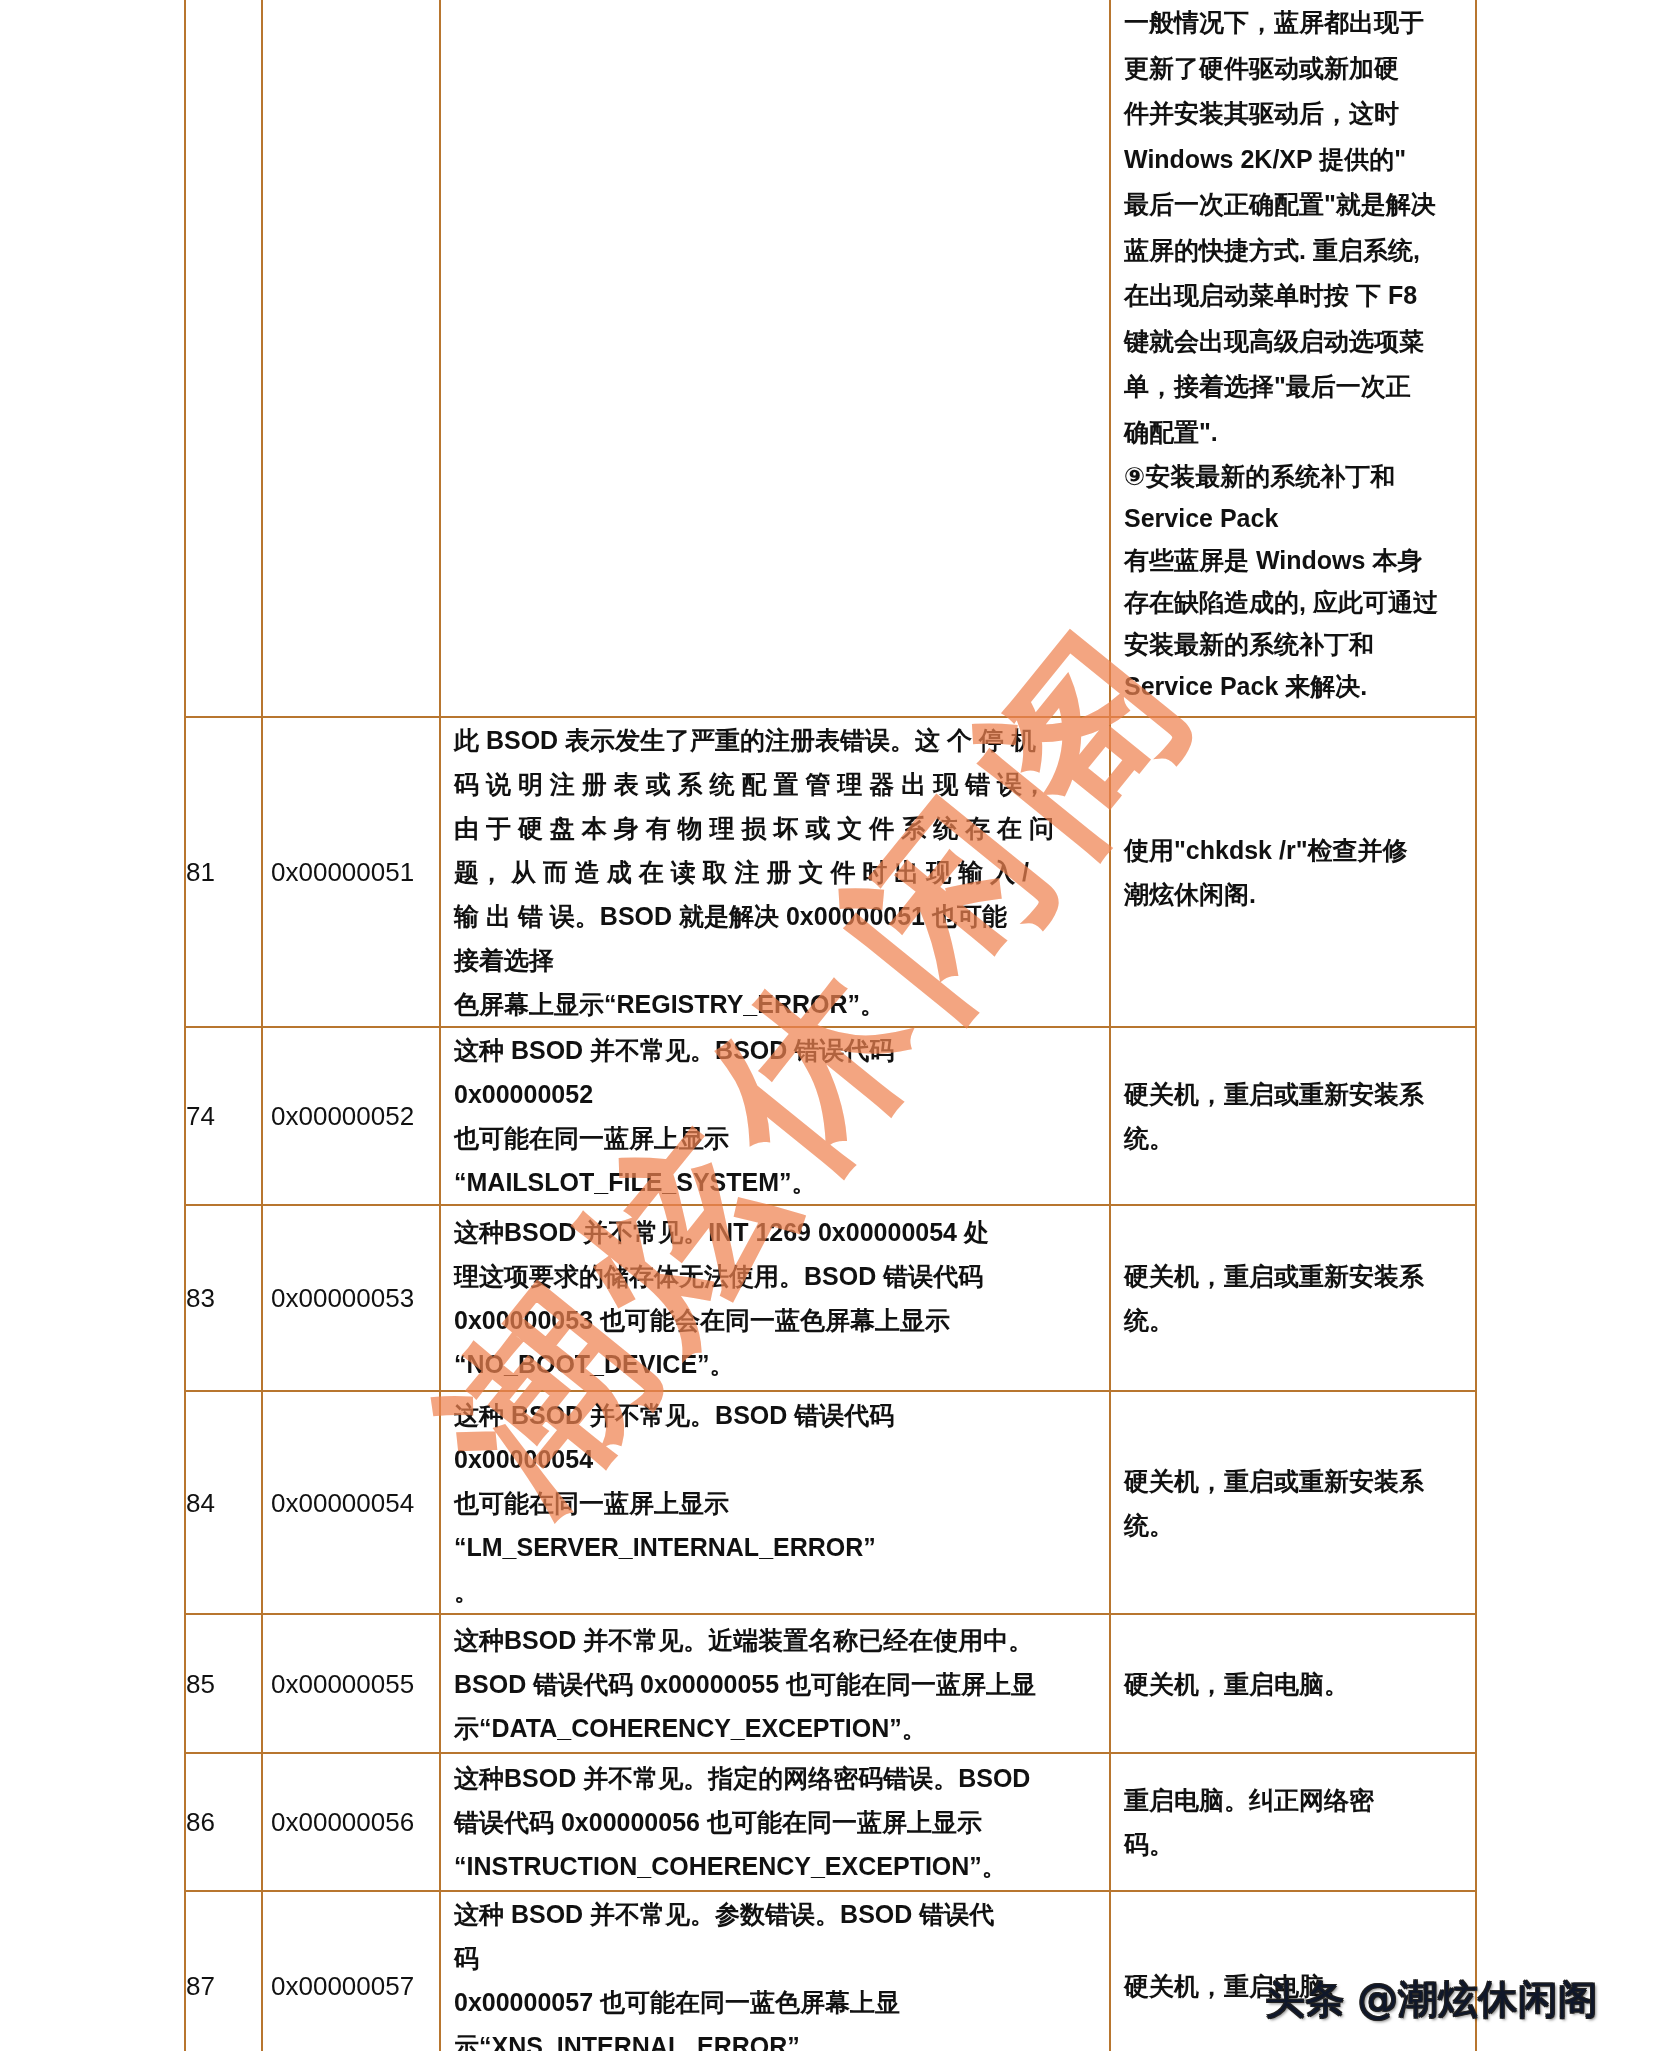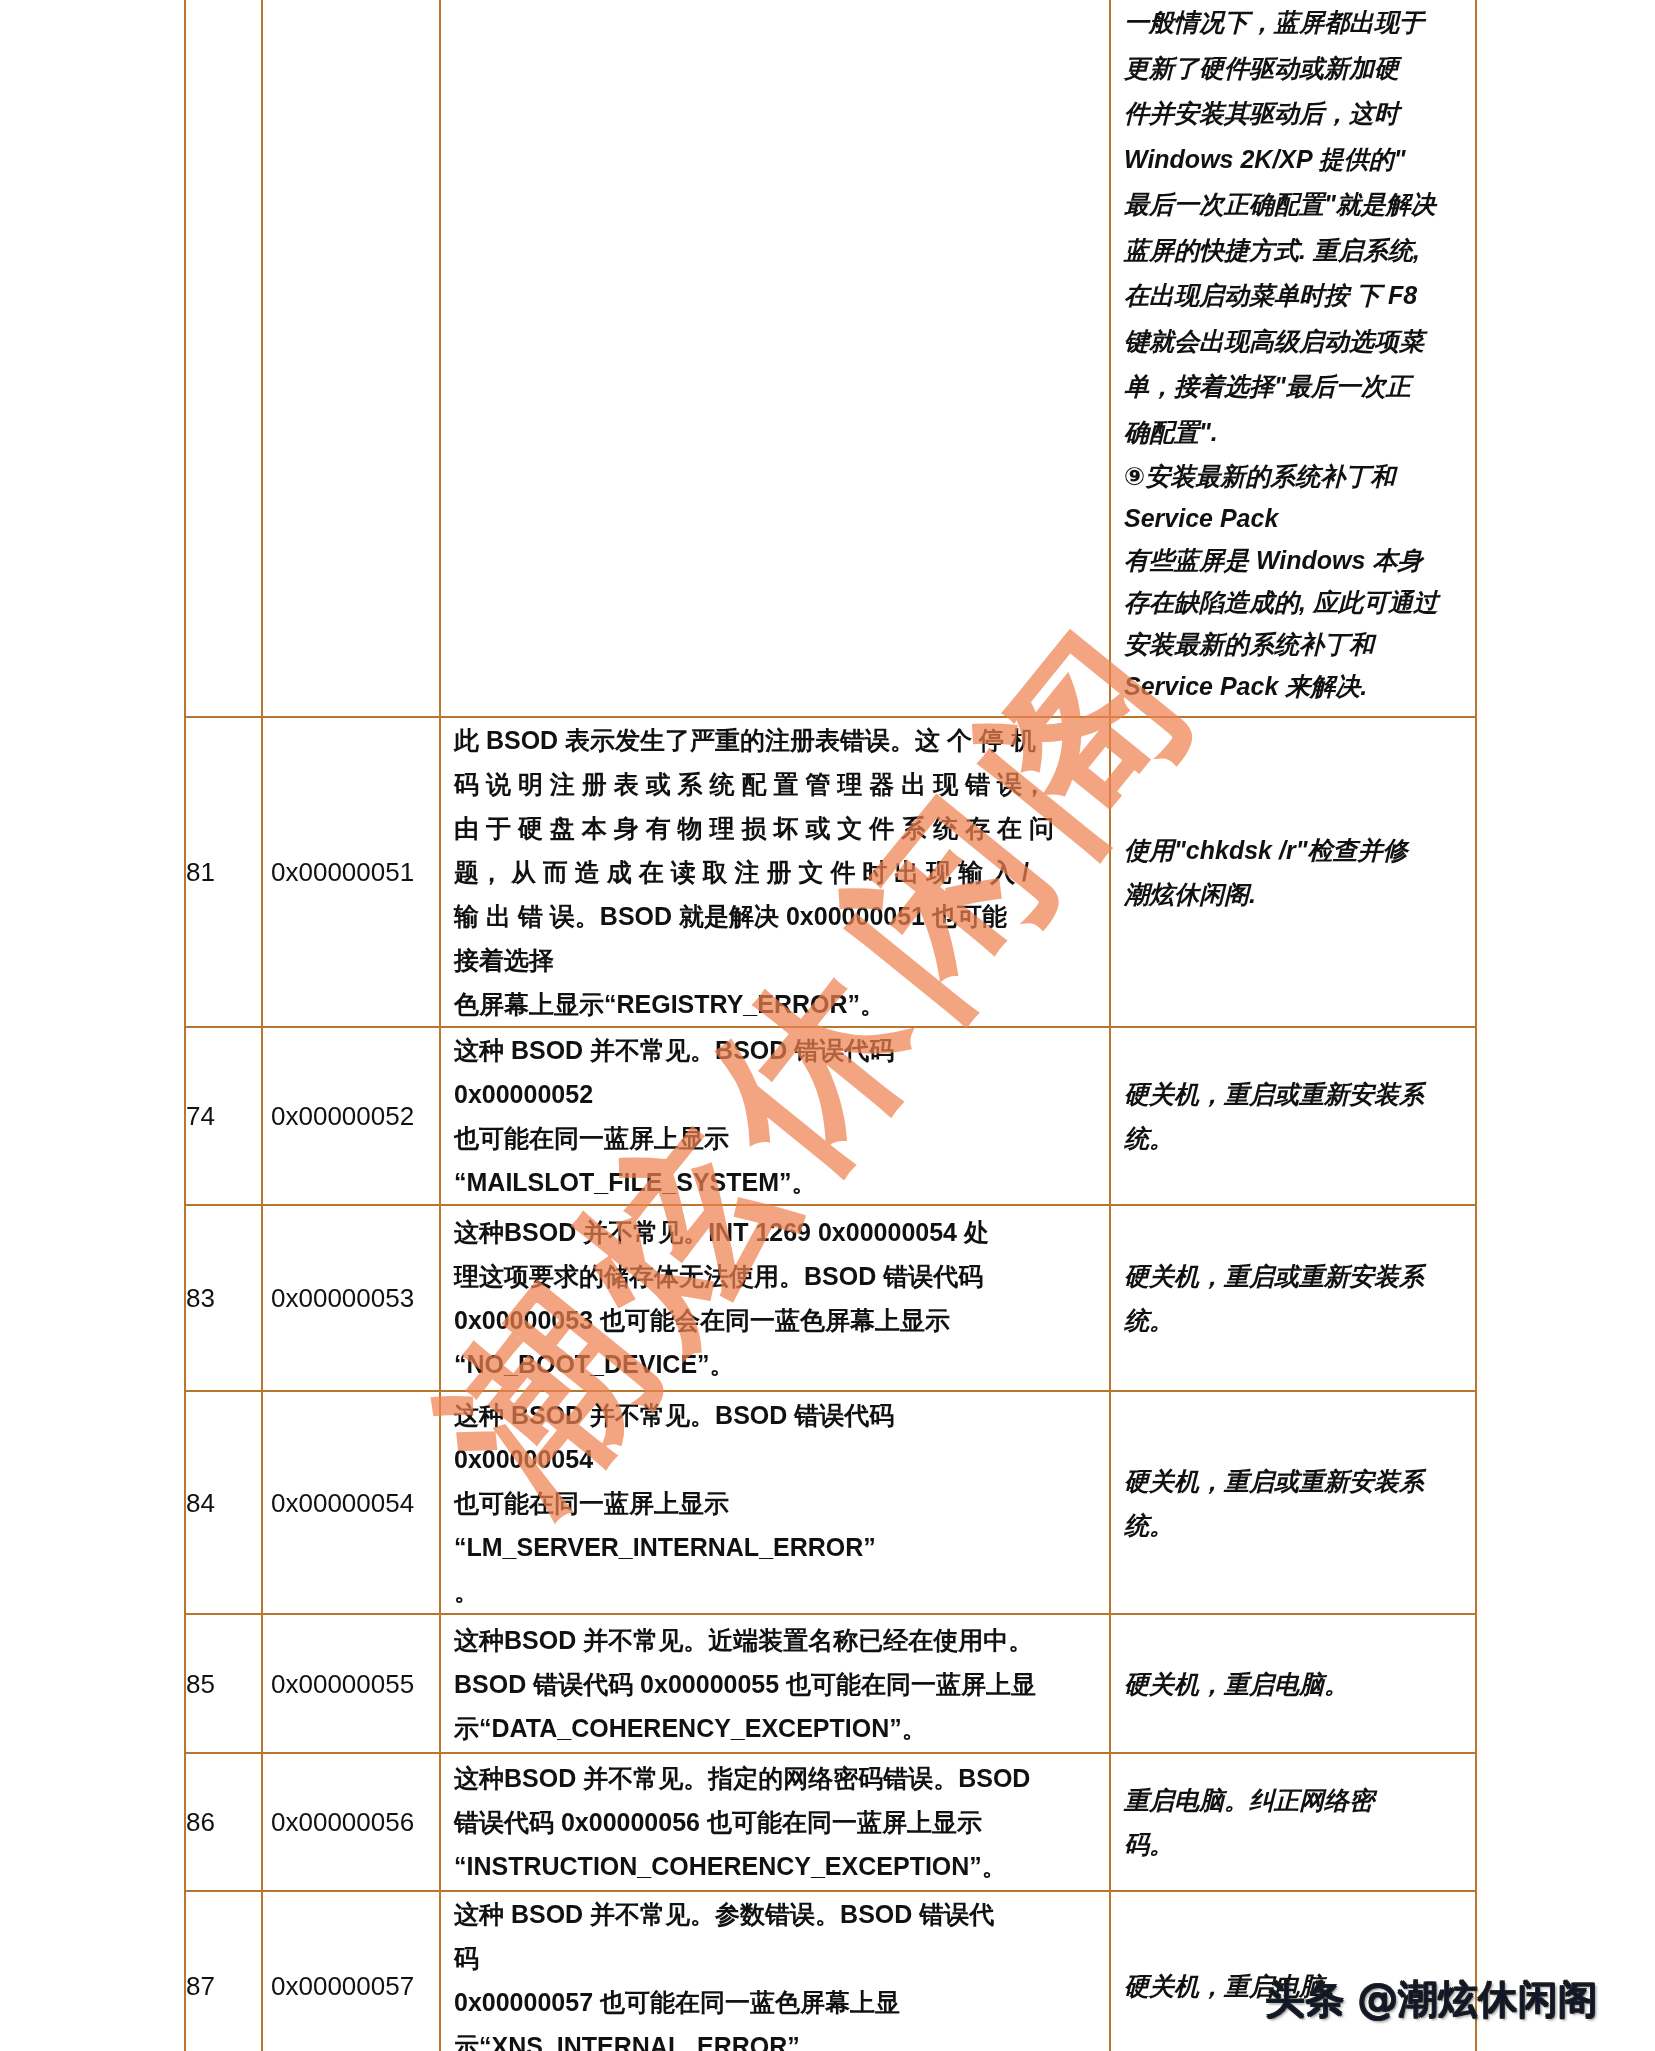--- a/index.html
+++ b/index.html
@@ -44,21 +44,20 @@
       font-size: 26px !important;
     }
     .cell-desc {
       padding: 0 10px 0 13px !important;
       font-weight: bold;
       border-radius: 18px;
     }
     .cell-sol {
       padding: 0 12px 0 13px !important;
       font-weight: bold;
-      font-style: italic;
     }
     .cell-desc .ln, .cell-sol .ln {
       display: block;
       white-space: nowrap;
     }
     .sol-top .ln { line-height: 45.5px; }
     .sol-top .ln.tight { line-height: 42px; }
 
     .watermark {
       position: absolute;

